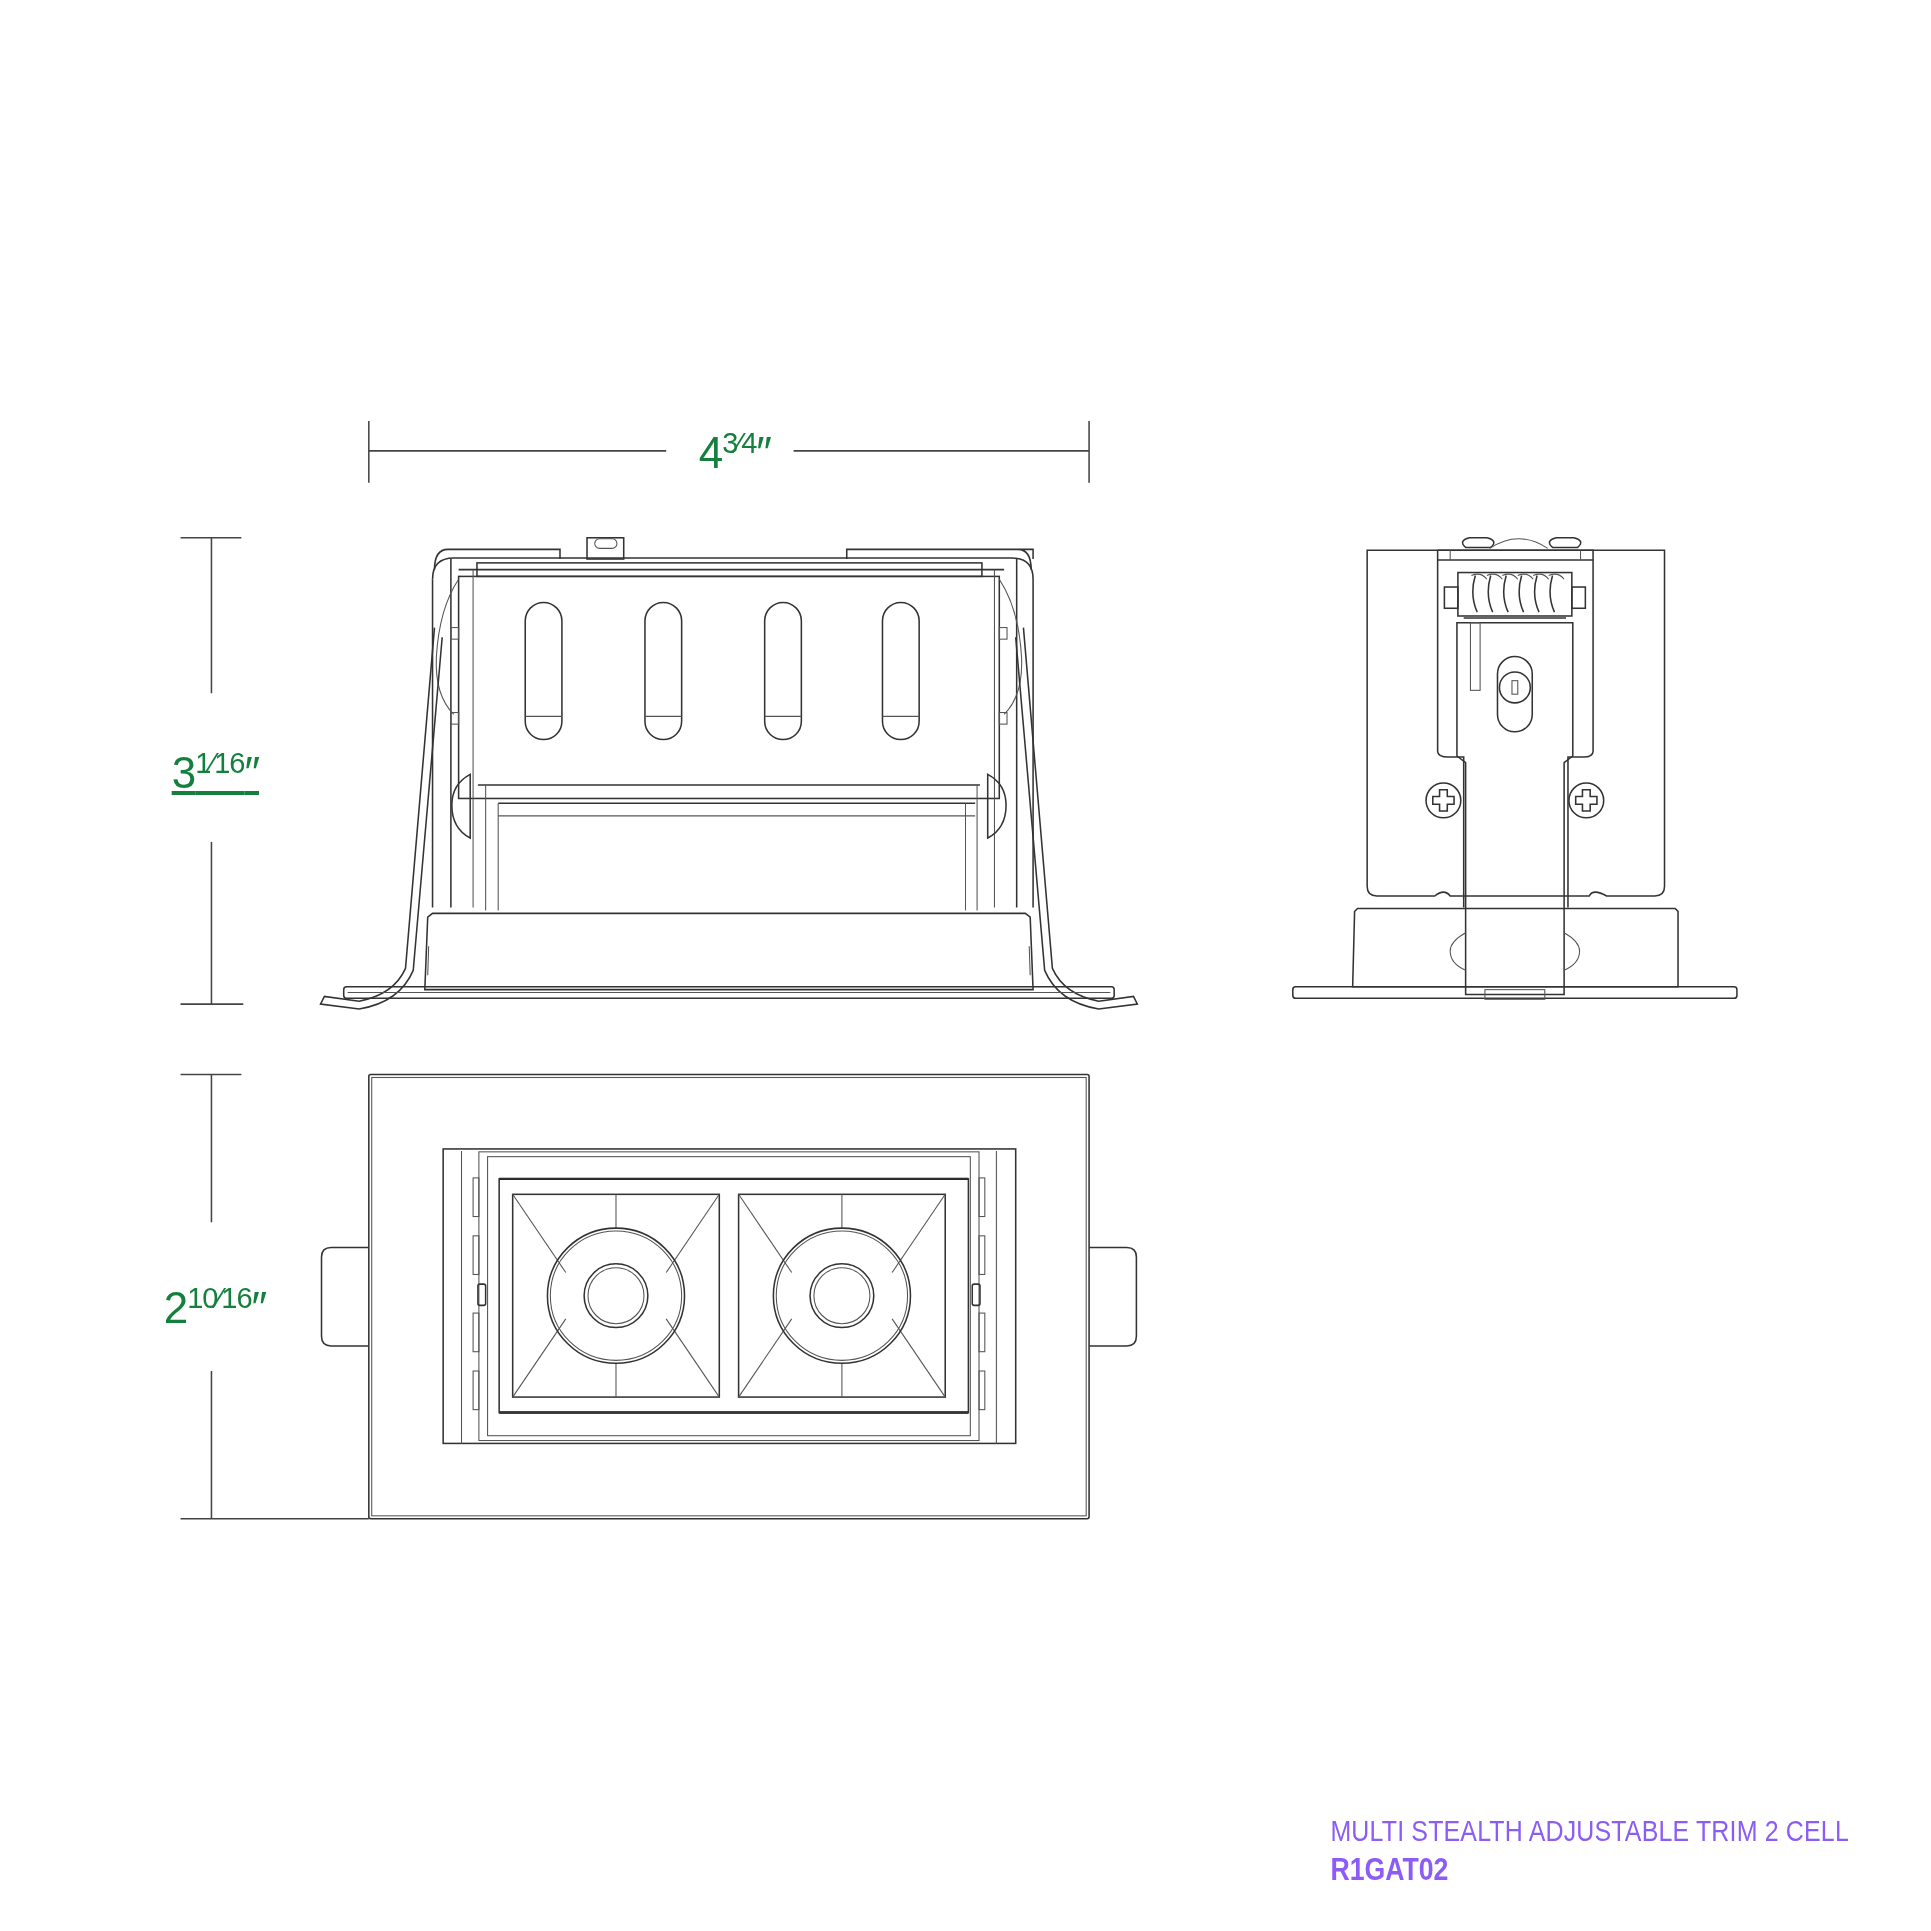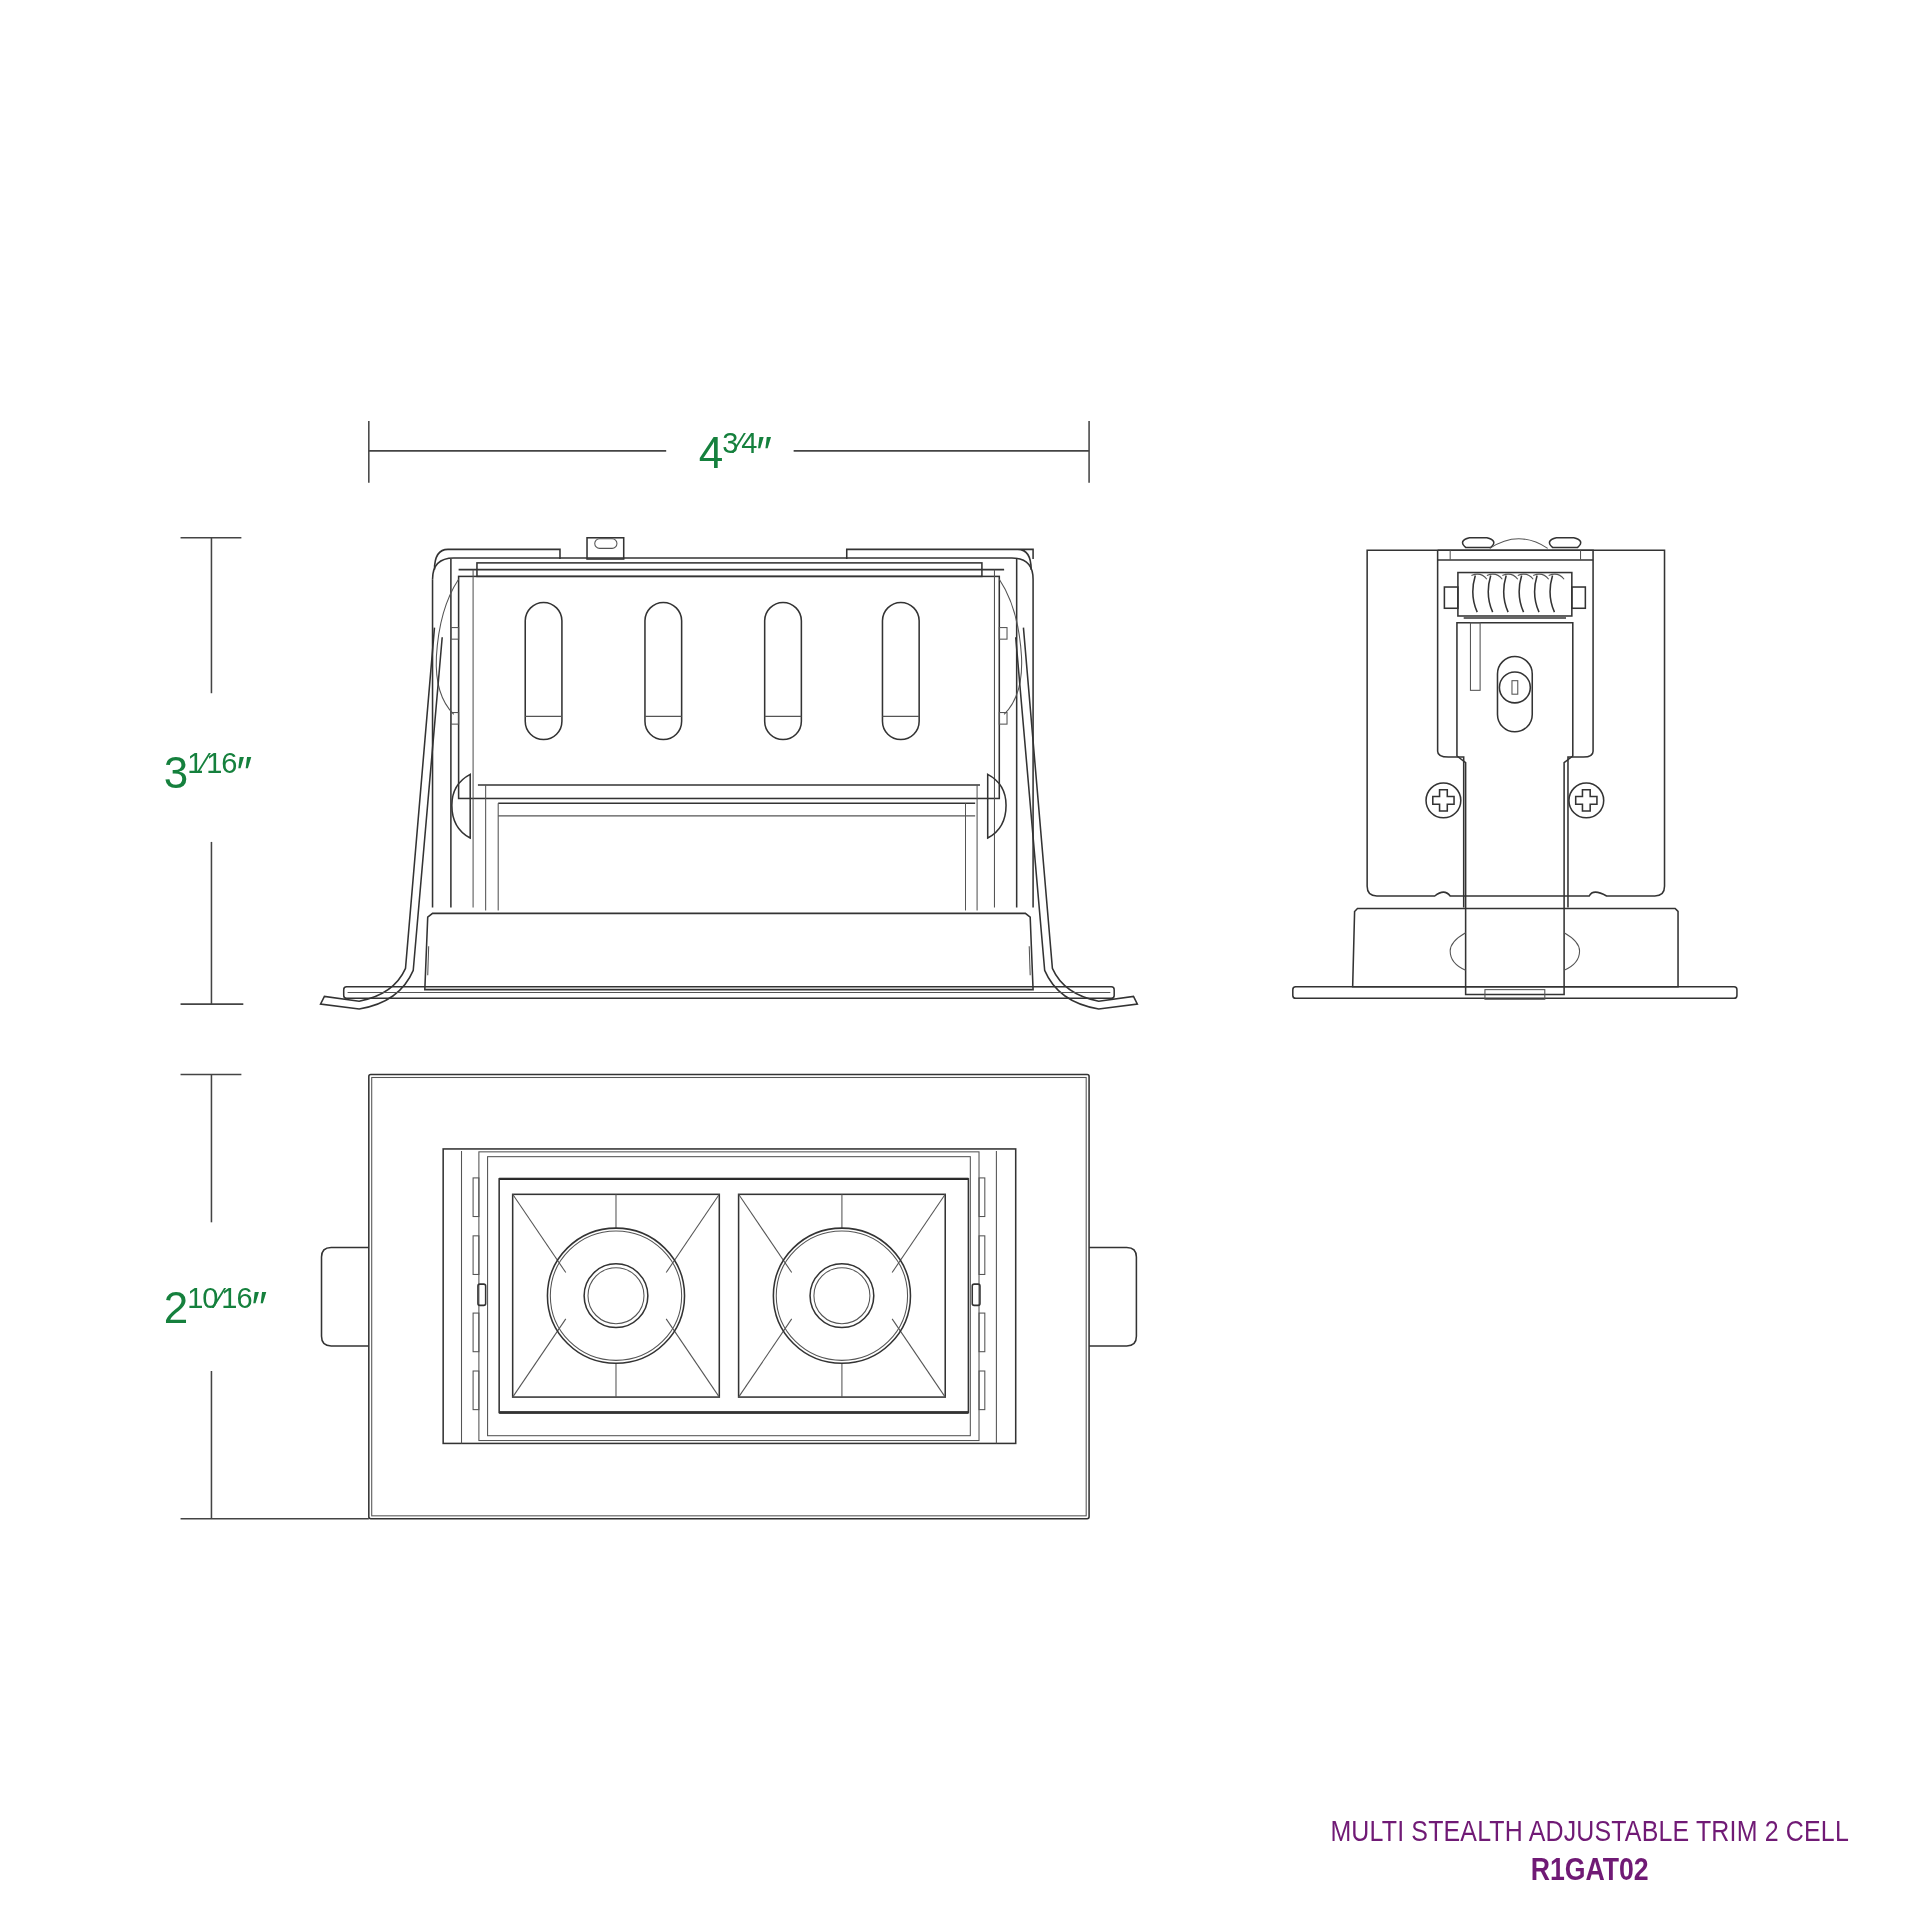--- a/index.html
+++ b/index.html
@@ -4,21 +4,21 @@
   <style>
     html, body { margin: 0; padding: 0; background: #ffffff; }
     body { width: 1931px; height: 1931px; position: relative; overflow: hidden; font-family: "Liberation Sans", sans-serif; }
     svg.drawing { position: absolute; left: 0; top: 0; width: 1931px; height: 1931px; }
     .ln { fill: none; stroke: #333; stroke-width: 1.6; }
     .ln-thin { fill: none; stroke: #555; stroke-width: 1.1; }
     .ln-bold { fill: none; stroke: #111; stroke-width: 2.4; }
     .dim { fill: none; stroke: #444; stroke-width: 1.6; }
     .dim-label { position: absolute; font-family: "Liberation Sans", sans-serif; color: #15803d; font-size: 44px; line-height: 1; white-space: nowrap; letter-spacing: -1px; background: #fff; padding: 0 9.7px; }
     .dim-label .frac { font-size: 29px; vertical-align: 15.4px; }
-    .title-block { position: absolute; right: 82px; top: 1815px; text-align: center; color: #701a75; }
+    .title-block { position: absolute; right: 82px; top: 1815px; text-align: left; color: #8b5cf6; }
     .title-line { font-family: "Liberation Sans", sans-serif; font-size: 29px; letter-spacing: 0.2px; transform: scaleX(0.86); transform-origin: right center; }
     .model-line { font-family: "Liberation Sans", sans-serif; font-size: 31px; font-weight: bold; margin-top: 3.9px; transform: scaleX(0.86); transform-origin: right center; }
   </style>
 </head>
 <body>
 
 <svg class="drawing" viewBox="0 0 2000 2000" xmlns="http://www.w3.org/2000/svg">
 
   <g>
     <line class="dim" x1="382" y1="436" x2="382" y2="500"></line>
@@ -209,21 +209,21 @@
       <ellipse class="ln" cx="872" cy="1342" rx="33" ry="33"></ellipse>
       <ellipse class="ln-thin" cx="872" cy="1342" rx="29" ry="29"></ellipse>
     </g>
   </g>
 </svg>
 
 <div class="dim-label" style="left:689px; top:429px;">
   <span>4</span><span class="frac">3⁄4</span><span>″</span>
 </div>
 
-<div class="dim-label" style="left:154px; top:749px;">
+<div class="dim-label" style="left:162px; top:749px;text-decoration:underline;">
   <span>3</span><span class="frac">1⁄16</span><span>″</span>
 </div>
 
 <div class="dim-label" style="left:154px; top:1284px;">
   <span>2</span><span class="frac">10⁄16</span><span>″</span>
 </div>
 
 <div class="title-block">
   <div class="title-line">MULTI STEALTH ADJUSTABLE TRIM 2 CELL</div>
   <div class="model-line">R1GAT02</div>

